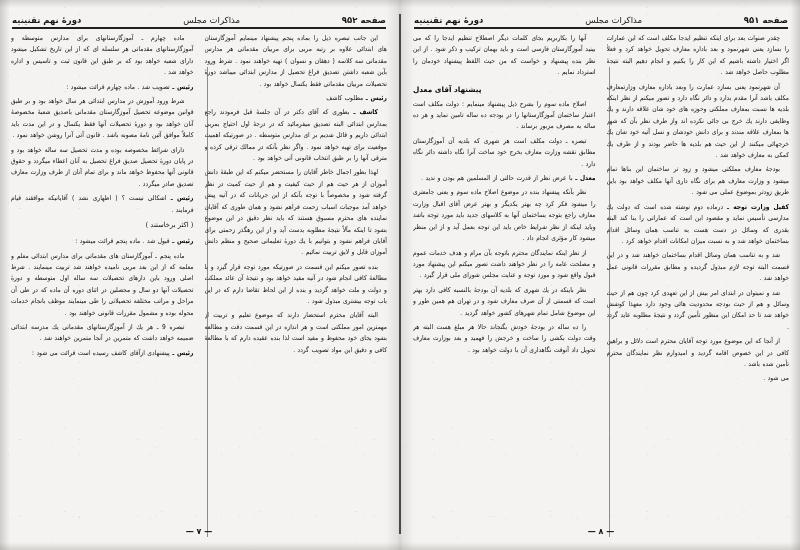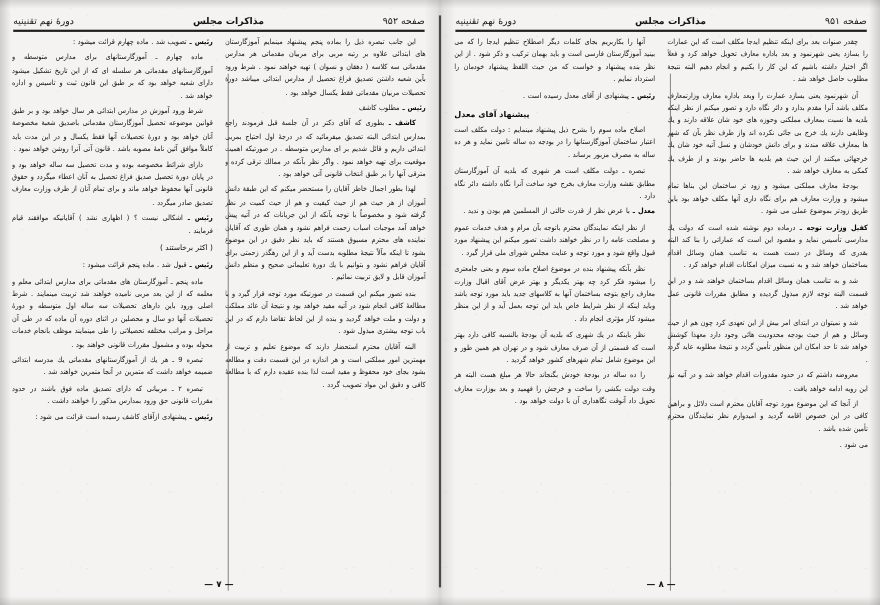--- a/index.html
+++ b/index.html
@@ -61,22 +61,22 @@
     right: 12px;
     height: 16px;
     display: flex;
     align-items: flex-end;
     justify-content: space-between;
     font-size: 8.5px;
     font-weight: bold;
     color: #16150f;
     letter-spacing: .1px;
   }
-  .runhead .rh-center { font-weight: bold; }
-  .runhead .rh-side { font-weight: normal; }
+  .runhead .rh-center { font-weight: normal; }
+  .runhead .rh-side { font-weight: bold; }
 
   .rule {
     position: absolute;
     top: 27px;
     left: 12px;
     right: 12px;
     height: 2px;
     background: #201f1b;
   }
 
@@ -230,47 +230,44 @@
           <span>بنده تصور میكنم این قسمت در صورتیكه مورد توجه قرار گیرد و با مطالعهٔ كافی انجام شود در آتیه مفید خواهد بود و نتیجهٔ آن عائد مملكت و دولت و ملت خواهد گردید و بنده از این لحاظ تقاضا دارم كه در این باب توجه بیشتری مبذول شود .</span>
         </p>
         <p class="para indent">
           <span>البته آقایان محترم استحضار دارند كه موضوع تعلیم و تربیت از مهمترین امور مملكتی است و هر اندازه در این قسمت دقت و مطالعه بشود بجای خود محفوظ و مفید است لذا بنده عقیده دارم كه با مطالعهٔ كافی و دقیق این مواد تصویب گردد .</span>
         </p>
       </div>
 
       <div class="col-div"></div>
 
       <div class="col">
+        <p class="para indent">
+          <span>ماده چهارم ـ آموزگارستانهای برای مدارس متوسطه و آموزگارستانهای مقدماتی هر سلسله ای كه از این تاریخ تشكیل میشود دارای شعبه خواهد بود كه بر طبق این قانون ثبت و تاسیس و اداره خواهد شد .</span>
+        </p>
         <p class="para">
           <span class="speaker">رئیس ـ </span><span>تصویب شد . ماده چهارم قرائت میشود :</span>
         </p>
         <p class="para indent">
-          <span>ماده چهارم ـ آموزگارستانهای برای مدارس متوسطه و آموزگارستانهای مقدماتی هر سلسله ای كه از این تاریخ تشكیل میشود دارای شعبه خواهد بود كه بر طبق این قانون ثبت و تاسیس و اداره خواهد شد .</span>
-        </p>
-        <p class="para indent">
           <span>شرط ورود آموزش در مدارس ابتدائی هر سال خواهد بود و بر طبق قوانین موضوعه تحصیل آموزگارستان مقدماتی باصدیق شعبهٔ مخصوصهٔ آنان خواهد بود و دورهٔ تحصیلات آنها فقط یكسال و در این مدت باید كاملاً موافق آئین نامهٔ مصوبه باشد . قانون آتی آنرا روشن خواهد نمود .</span>
         </p>
         <p class="para indent">
           <span>دارای شرائط مخصوصه بوده و مدت تحصیل سه ساله خواهد بود و در پایان دورهٔ تحصیل صدیق فراغ تحصیل به آنان اعطاء میگردد و حقوق قانونی آنها محفوظ خواهد ماند و برای تمام آنان از طرف وزارت معارف تصدیق صادر میگردد .</span>
         </p>
         <p class="para">
           <span class="speaker">رئیس ـ </span><span>اشكالی نیست ؟ ( اظهاری نشد ) آقایانیكه موافقند قیام فرمایند .</span>
         </p>
         <p class="centered">( اكثر برخاستند )</p>
         <p class="para">
           <span class="speaker">رئیس ـ </span><span>قبول شد . ماده پنجم قرائت میشود :</span>
         </p>
         <p class="para indent">
           <span>ماده پنجم ـ آموزگارستان های مقدماتی برای مدارس ابتدائی معلم و معلمه كه از این بعد مربی نامیده خواهند شد تربیت مینمایند . شرط اصلی ورود باین دارهای تحصیلات سه ساله اول متوسطه و دورهٔ تحصیلات آنها دو سال و محصلین در اثنای دوره آن ماده كه در طی آن مراحل و مراتب مختلفه تحصیلاتی را طی مینمایند موظف بانجام خدمات محوله بوده و مشمول مقررات قانونی خواهند بود .</span>
         </p>
         <p class="para indent">
           <span>تبصره 9 ـ هر یك از آموزگارستانهای مقدماتی یك مدرسه ابتدائی ضمیمه خواهد داشت كه متمرین در آنجا متمرین خواهند شد .</span>
-        </p>
-        <p class="para indent">
-          <span>تبصره ۲ ـ مربیانی كه دارای تصدیق ماده فوق باشند در حدود مقررات قانونی حق ورود بمدارس مذكور را خواهند داشت .</span>
         </p>
         <p class="para">
           <span class="speaker">رئیس ـ </span><span>پیشنهادی ازآقای كاشف رسیده است قرائت می شود :</span>
         </p>
       </div>
     </div>
 
     <div class="folio">— ۷ —</div>
   </div>
 
@@ -299,54 +296,48 @@
         <p class="para">
           <span class="speaker">كفیل وزارت توجه ـ </span><span>درماده دوم نوشته شده است كه دولت یك مدارسی تأسیس نماید و مقصود این است كه عماراتی را بنا كند البته بقدری كه وسائل در دست هست به تناسب همان وسائل اقدام بساختمان خواهد شد و به نسبت میزان امكانات اقدام خواهد كرد .</span>
         </p>
         <p class="para indent">
           <span>شد و به تناسب همان وسائل اقدام بساختمان خواهند شد و در این قسمت البته توجه لازم مبذول گردیده و مطابق مقررات قانونی عمل خواهد شد .</span>
         </p>
         <p class="para indent">
           <span>شد و نمیتوان در ابتدای امر بیش از این تعهدی كرد چون هم از حیث وسائل و هم از حیث بودجه محدودیت هائی وجود دارد معهذا كوشش خواهد شد تا حد امكان این منظور تأمین گردد و نتیجهٔ مطلوبه عاید گردد .</span>
         </p>
         <p class="para indent">
-          <span>معروضه داشتم كه در حدود مقدورات اقدام خواهد شد و در آتیه نیز این رویه ادامه خواهد یافت .</span>
-        </p>
-        <p class="para indent">
           <span>از آنجا كه این موضوع مورد توجه آقایان محترم است دلائل و براهین كافی در این خصوص اقامه گردید و امیدوارم نظر نمایندگان محترم تأمین شده باشد .</span>
         </p>
         <p class="para">
           <span>می شود .</span>
         </p>
       </div>
 
       <div class="col-div"></div>
 
       <div class="col">
         <p class="para indent">
           <span>آنها را بكاربریم بجای كلمات دیگر اصطلاح تنظیم ایدجا را كه می بینید آموزگارستان فارسی است و باید بهمان تركیب و ذكر شود . از این نظر بنده پیشنهاد و خواست كه من حیث اللفظ پیشنهاد خودمان را استرداد نمایم .</span>
         </p>
-        <p class="para">
-          <span class="speaker">رئیس ـ </span><span>پیشنهادی از آقای معدل رسیده است .</span>
-        </p>
         <h3 class="heading">پیشنهاد آقای معدل</h3>
         <p class="para indent">
           <span>اصلاح ماده سوم را بشرح ذیل پیشنهاد مینمایم : دولت مكلف است اعتبار ساختمان آموزگارستانها را در بودجه ده ساله تامین نماید و هر ده ساله به مصرف مزبور برساند .</span>
         </p>
         <p class="para indent">
           <span>تبصره ـ دولت مكلف است هر شهری كه بلدیه آن آموزگارستان مطابق نقشه وزارت معارف بخرج خود ساخت آنرا نگاه داشته دائر نگاه دارد .</span>
         </p>
         <p class="para">
           <span class="speaker">معدل ـ </span><span>با عرض نظر از قدرت حالتی از المسلمین هم بودن و ندید .</span>
         </p>
         <p class="para indent">
+          <span>نظر بآنكه پیشنهاد بنده در موضوع اصلاح ماده سوم و بعنی جامعتری را میشود فكر كرد چه بهتر یكدیگر و بهتر عرض آقای اقبال وزارت معارف راجع بتوجه بساختمان آنها به كلاسهای جدید باید مورد توجه باشد وباید اینكه از نظر شرایط خاص باید این توجه بعمل آید و از این منظر میشود كار مؤثری انجام داد .</span>
+        </p>
+        <p class="para indent">
           <span>از نظر اینكه نمایندگان محترم باتوجه بآن مرام و هدف خدمات عموم و مصلحت عامه را در نظر خواهند داشت تصور میكنم این پیشنهاد مورد قبول واقع شود و مورد توجه و عنایت مجلس شورای ملی قرار گیرد .</span>
-        </p>
-        <p class="para indent">
-          <span>نظر بآنكه پیشنهاد بنده در موضوع اصلاح ماده سوم و بعنی جامعتری را میشود فكر كرد چه بهتر یكدیگر و بهتر عرض آقای اقبال وزارت معارف راجع بتوجه بساختمان آنها به كلاسهای جدید باید مورد توجه باشد وباید اینكه از نظر شرایط خاص باید این توجه بعمل آید و از این منظر میشود كار مؤثری انجام داد .</span>
         </p>
         <p class="para indent">
           <span>نظر باینكه در یك شهری كه بلدیه آن بودجهٔ بالنسبه كافی دارد بهتر است كه قسمتی از آن صرف معارف شود و در تهران هم همین طور و این موضوع شامل تمام شهرهای كشور خواهد گردید .</span>
         </p>
         <p class="para indent">
           <span>را ده ساله در بودجهٔ خودش بگنجاند حالا هر مبلغ هست البته هر وقت دولت بكشی را ساخت و خرجش را فهمید و بعد بوزارت معارف تحویل داد آنوقت نگاهداری آن با دولت خواهد بود .</span>
         </p>
       </div>
     </div>
 

